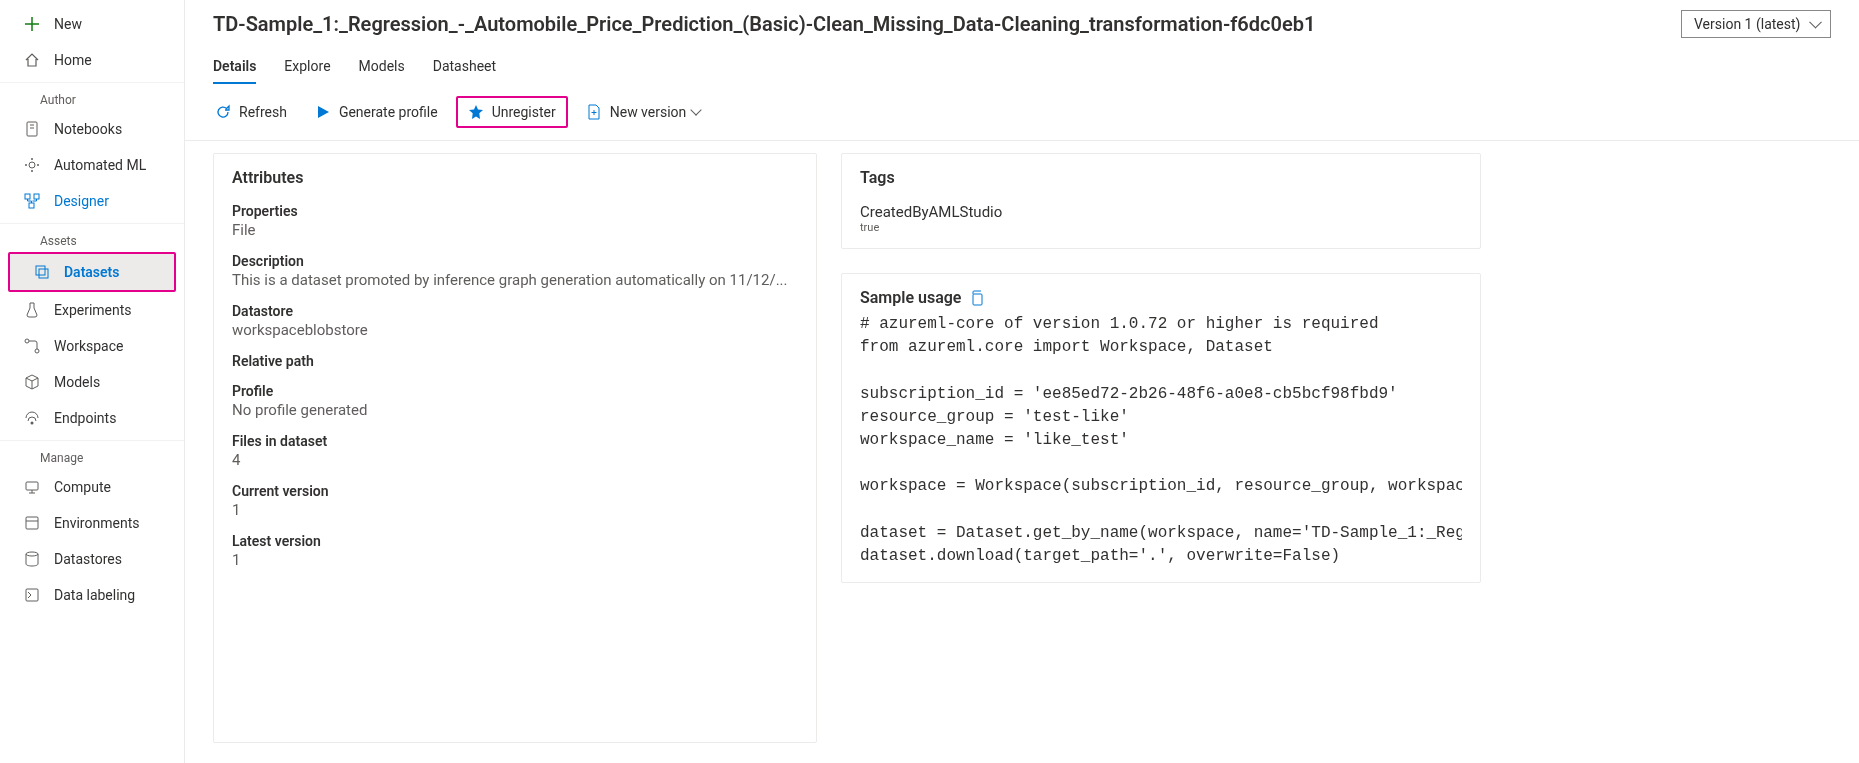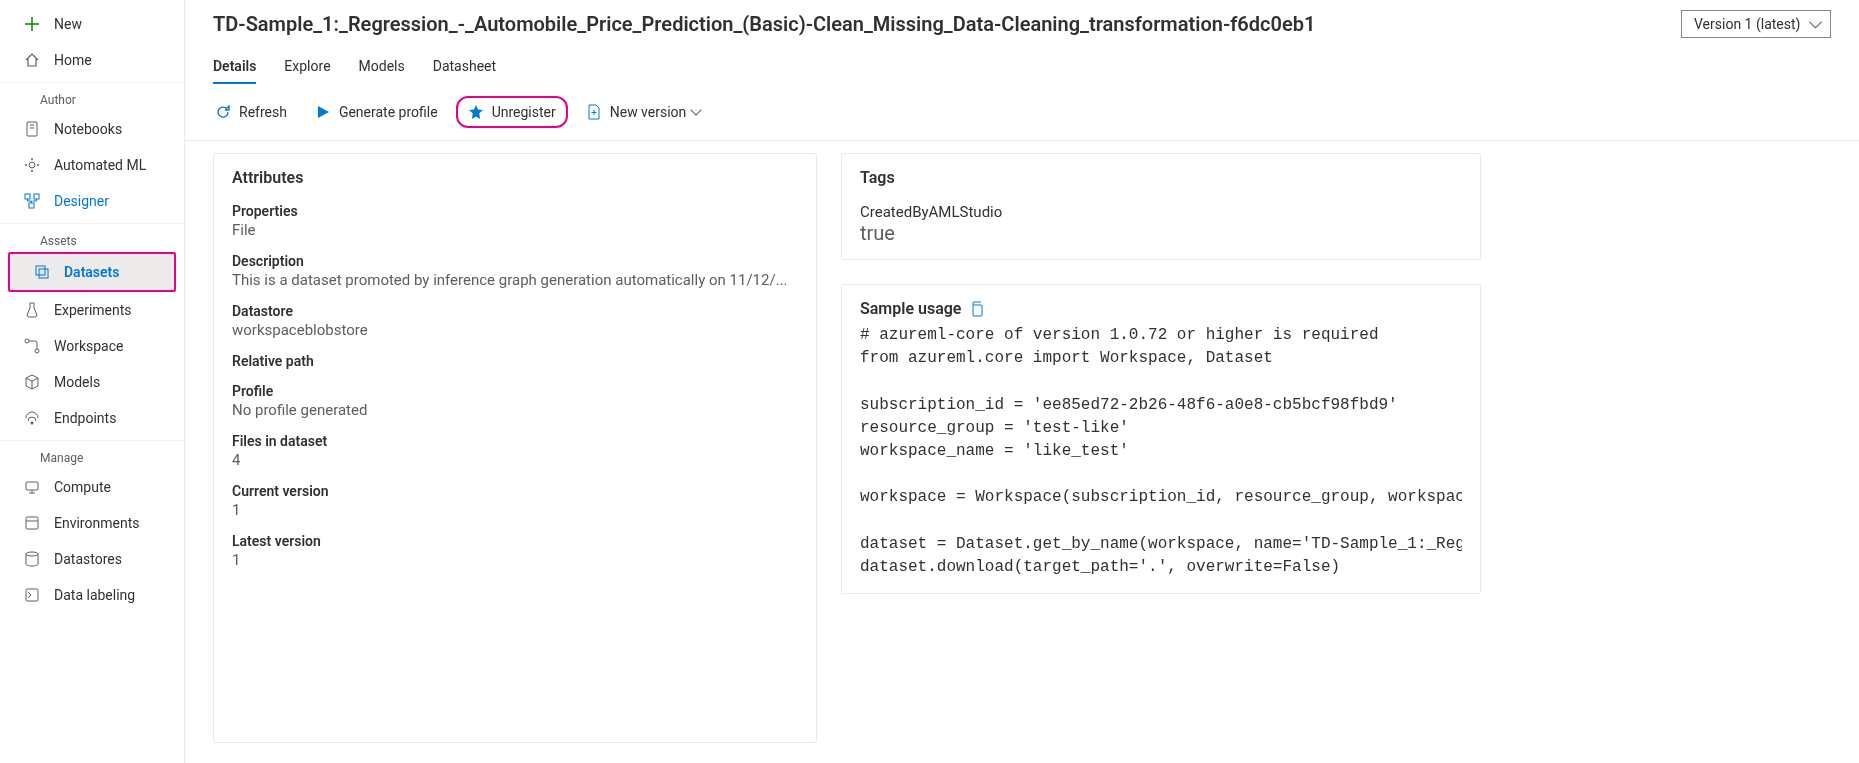--- a/index.html
+++ b/index.html
@@ -127,21 +127,21 @@
   .tool-btn .tool-icon {
     width: 16px; height: 16px;
     margin-right: 8px;
     display: inline-flex;
     align-items: center;
     justify-content: center;
     color: #0078d4;
   }
   .tool-highlight {
     border: 2px solid #e3008c;
-    border-radius: 12px;
+    border-radius: 2px;
   }
   .tool-chevron {
     margin-left: 6px;
     display: inline-block;
     width: 8px; height: 8px;
     border-right: 1px solid #605e5c;
     border-bottom: 1px solid #605e5c;
     transform: translateY(-25%) rotate(45deg);
   }
 
@@ -427,21 +427,21 @@
           <div class="prop-value">1</div>
         </div>
       </div>
 
       <div class="col-right">
 
         <div class="card">
           <div class="card-title">Tags</div>
           <div class="prop-group" style="margin-bottom:0;">
             <div style="font-size:15px;">CreatedByAMLStudio</div>
-            <div style="font-size:20px;color:#605e5c;">true</div>
+            <div style="font-size:11px;color:#605e5c;">true</div>
           </div>
         </div>
 
         <div class="card">
           <div class="sample-header">
             <div class="card-title" style="margin-bottom:0;">Sample usage</div>
             <span class="copy-icon">
               <svg viewBox="0 0 16 16" width="16" height="16">
                   <rect x="4" y="4" width="9" height="11" rx="1" fill="none" stroke="currentColor"></rect>
                   <path d="M4 4V2a1 1 0 0 1 1-1h7" fill="none" stroke="currentColor"></path>

